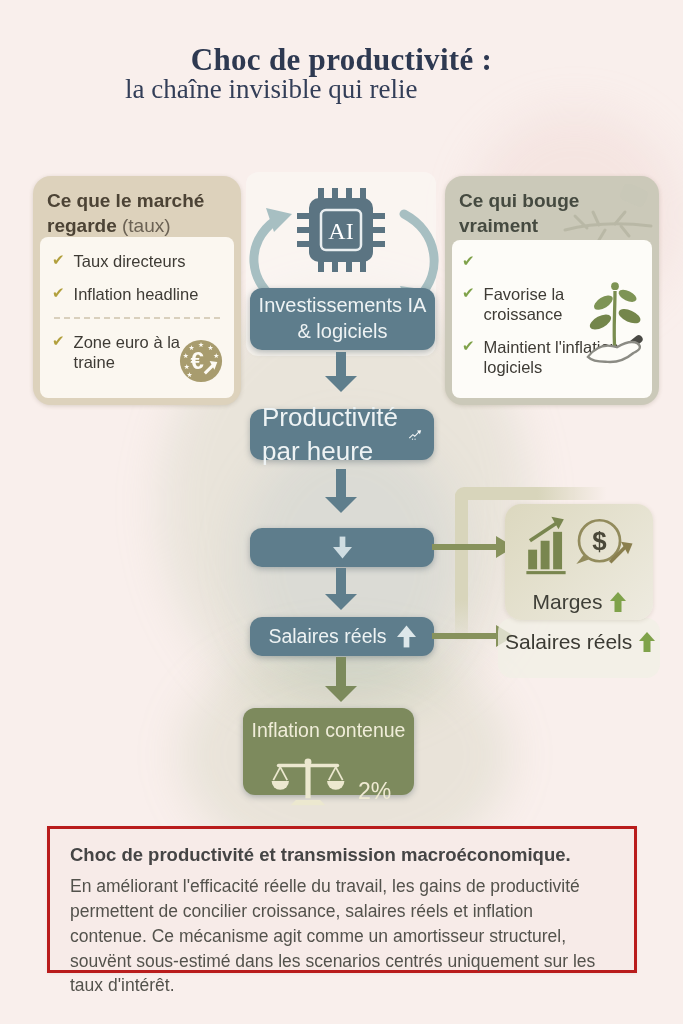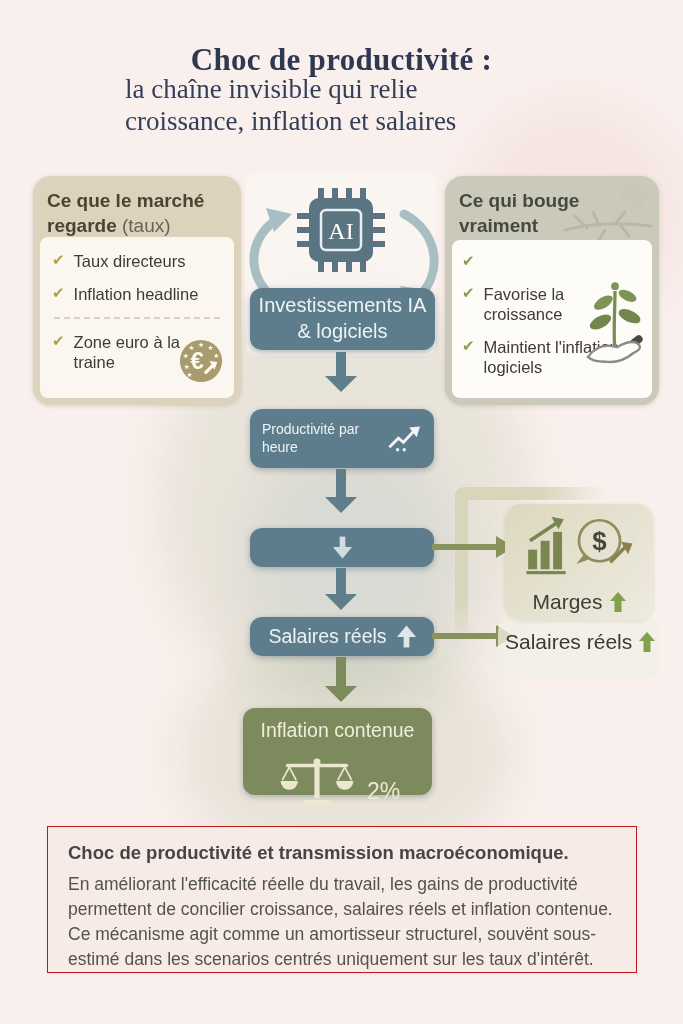--- a/index.html
+++ b/index.html
@@ -35,60 +35,59 @@
   .euro-coin{position:absolute;right:10px;bottom:14px;width:46px;height:46px}
   .plant{position:absolute;right:6px;bottom:28px;width:62px;height:96px}
   .hdr-decor{position:absolute;right:4px;top:8px;width:96px;height:58px;opacity:.85;z-index:0}
 
   
   .chip-backdrop{position:absolute;left:246px;top:172px;width:190px;height:184px;background:rgba(252,250,246,.55);border-radius:12px}
   .chip{position:absolute;left:286px;top:186px;width:110px;height:88px}
   .curves{position:absolute;left:228px;top:206px;width:228px;height:102px}
   .fbox{position:absolute;background:#5e7d8c;border-radius:12px;color:#eef3f4;display:flex;align-items:center;justify-content:center;box-shadow:0 2px 6px rgba(55,75,85,.35);text-align:center;line-height:1.28;gap:10px}
   .fb1{left:250px;top:288px;width:185px;height:62px;font-size:20px;padding:0 8px}
-  .fb2{left:250px;top:409px;width:184px;height:59px;font-size:14px;padding:0 12px}
+  .fb2{left:250px;top:409px;width:184px;height:51px;font-size:26px;padding:0 12px}
   .fb2 .lbl{text-align:left}
   .fb3{left:250px;top:528px;width:184px;height:39px;font-size:19.5px}
   .fb4{left:250px;top:617px;width:184px;height:39px;font-size:19.5px}
-  .fb5{left:243px;top:708px;width:189px;height:87px;background:#7d8a5d;color:#f0edd9;flex-direction:column;font-size:19.5px;justify-content:flex-start;padding-top:10px}
+  .fb5{left:243px;top:708px;width:171px;height:87px;background:#7d8a5d;color:#f0edd9;flex-direction:column;font-size:19.5px;justify-content:flex-start;padding-top:10px}
   .fb5-row{display:flex;align-items:flex-end;gap:8px;margin-top:2px}
   .pct{font-size:23px;color:#eee9d2;line-height:1;padding-bottom:4px}
   .flow-arrow{position:absolute;left:323px}
 
   
   .br-h{position:absolute;left:455px;top:487px;width:158px;height:13px;border-top-left-radius:9px;background:linear-gradient(to right,#d8d5bb 52%,rgba(216,213,187,0) 96%)}
   .br-v{position:absolute;left:455px;top:494px;width:13px;height:150px;background:linear-gradient(#d8d5bb 70%,rgba(216,213,187,0))}
   .harrow{position:absolute;width:82px;height:24px}
   .ha1{left:432px;top:535px}
   .ha2{left:432px;top:624px}
   .salaires-strip{position:absolute;left:498px;top:618px;width:162px;height:60px;background:rgba(241,239,229,.78);border-radius:14px}
   .marges-box{position:absolute;left:505px;top:504px;width:148px;height:116px;border-radius:16px;background:linear-gradient(135deg,#dcd8bf,#eeebe0);box-shadow:0 1px 4px rgba(120,110,80,.18);display:flex;flex-direction:column;align-items:center;padding-top:10px}
   .marges-label,.salaires-label{display:flex;align-items:center;gap:7px;font-size:21px;color:#3f3f37}
   .marges-label{margin-top:10px}
   .salaires-label{position:absolute;left:505px;top:630px;color:#3b3a33}
 
   
-  .summary{position:absolute;left:47px;top:826px;width:590px;height:147px;background:#f7ebe8;border:1px solid #b91c1c;padding:15px 20px 0;box-shadow:0 1px 3px rgba(0,0,0,.05)}
+  .summary{position:absolute;left:47px;top:826px;width:590px;height:147px;background:#f7ebe8;border:3px solid #b91c1c;padding:15px 20px 0;box-shadow:0 1px 3px rgba(0,0,0,.05)}
   .summary h3{font-size:18.5px;color:#454545;font-weight:700;margin-bottom:8px}
   .summary p{font-size:17.5px;color:#53524c;line-height:1.42}
 </style>
 </head>
 <body>
 
 <div class="stage">
 
   <div class="blob b1"></div>
   <div class="blob b2"></div>
   <div class="blob b3"></div>
   <div class="blob b4"></div>
 
   <div class="title1">Choc de productivité :</div>
   <div class="title2">
     <div>la chaîne invisible qui relie</div>
-    <div>croissance, inflation et salaires</div>
   </div>
 
   <div class="panel panel-left">
     <div class="phdr">
       <span>Ce que le marché regarde</span>
       <span class="light">(taux)</span>
     </div>
     <div class="pcard">
       <div class="check-row">
         <span class="check gold">✔</span>

